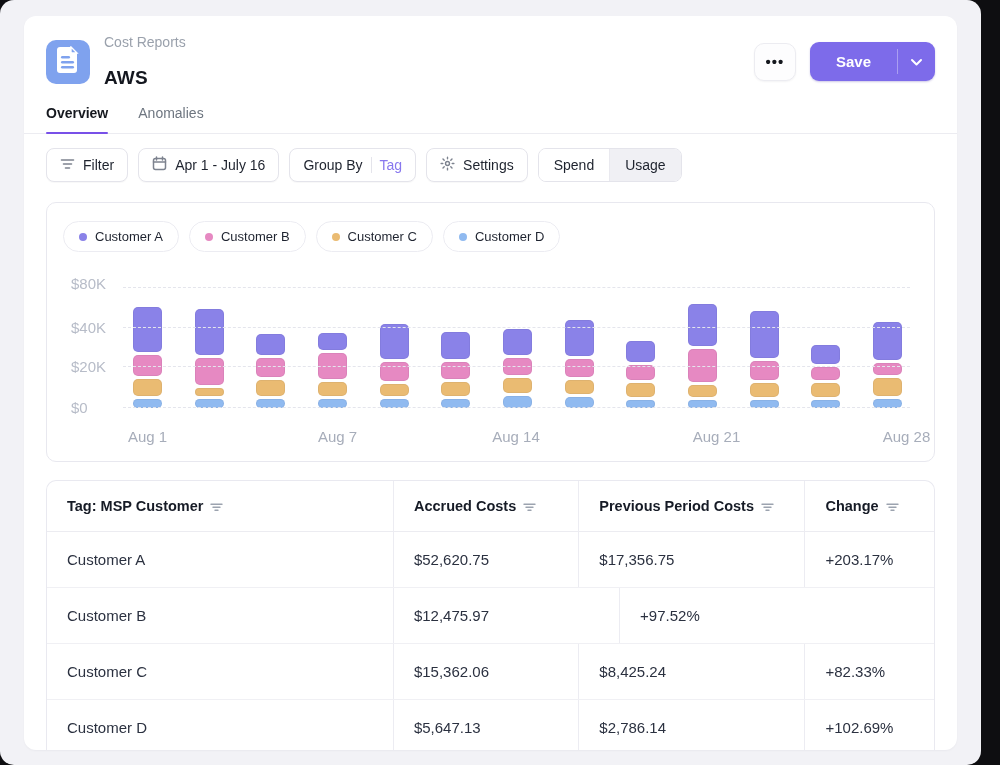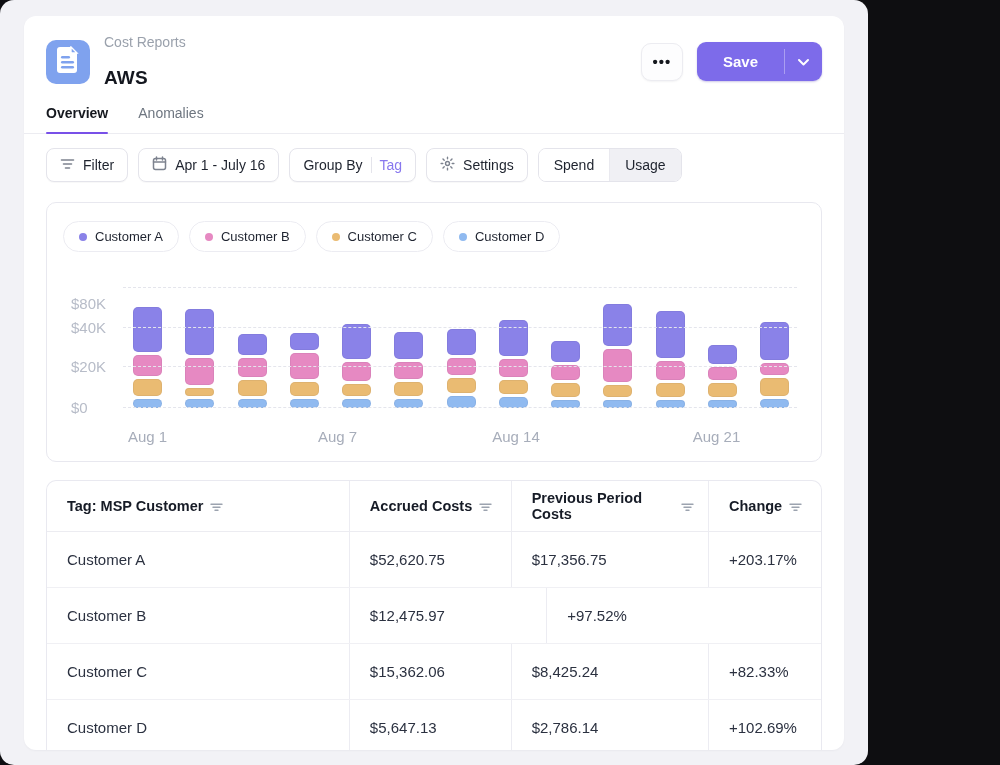--- a/index.html
+++ b/index.html
@@ -1,17 +1,17 @@
 <!DOCTYPE html>
 <html><head>
 <meta charset="utf-8">
 <style>
   * { box-sizing: border-box; margin: 0; padding: 0; }
   html,body { width:1000px; height:765px; background:#0e0e11; font-family:"Liberation Sans", sans-serif; }
-  .screen { position:relative; width:868px; height:765px; background:#f2f2f6; border-radius:14px; overflow:hidden; }
+  .screen { position:relative; width:981px; height:765px; background:#f2f2f6; border-radius:14px; overflow:hidden; }
   .main-card { position:absolute; left:24px; right:24px; top:16px; bottom:15px; background:#ffffff; border-radius:12px; overflow:hidden; padding:0 22px; box-shadow:0 1px 2px rgba(20,20,40,.04); }
 
   
   .hdr { display:flex; align-items:center; margin-top:18px; }
   .doc-tile { width:44px; height:44px; border-radius:10px; background:#7fa2ee; display:flex; align-items:center; justify-content:center; flex:0 0 auto; }
   .hdr-text { margin-left:14px; }
   .hdr-label { font-size:14px; color:#9aa1ac; }
   .hdr-title { font-size:19px; font-weight:700; color:#14171f; margin-top:17px; letter-spacing:.2px; }
   .hdr-right { margin-left:auto; display:flex; align-items:center; gap:14px; }
   .more-btn { width:42px; height:38px; background:#fdfdfe; border:1px solid #ececf1; border-radius:10px; display:flex; align-items:center; justify-content:center; cursor:pointer; box-shadow:0 1px 2px rgba(20,20,40,.05); }
@@ -251,21 +251,21 @@
               <div class="seg-block" style="height: 9px; background: rgb(144, 186, 240);"></div>
             </div>
           </div>
       <div class="gridline" style="bottom: 8px;"></div>
           <div class="ytick" style="bottom: 0px;">$0</div>
           <div class="gridline" style="bottom: 49px;"></div>
           <div class="ytick" style="bottom: 41px;">$20K</div>
           <div class="gridline" style="bottom: 88px;"></div>
           <div class="ytick" style="bottom: 80px;">$40K</div>
           <div class="gridline" style="bottom: 128px;"></div>
-          <div class="ytick" style="bottom: 104px;">$80K</div>
+          <div class="ytick" style="bottom: 124px;">$80K</div>
         </div>
       <div class="xaxis">
         <div class="xlabels">
             <div class="xlabel" style="left: 14.5px;">Aug 1</div>
             <div class="xlabel" style="left: 204.5px;">Aug 7</div>
             <div class="xlabel" style="left: 383px;">Aug 14</div>
             <div class="xlabel" style="left: 583.5px;">Aug 21</div>
             <div class="xlabel" style="left: 773.5px;">Aug 28</div>
           </div>
       </div>

